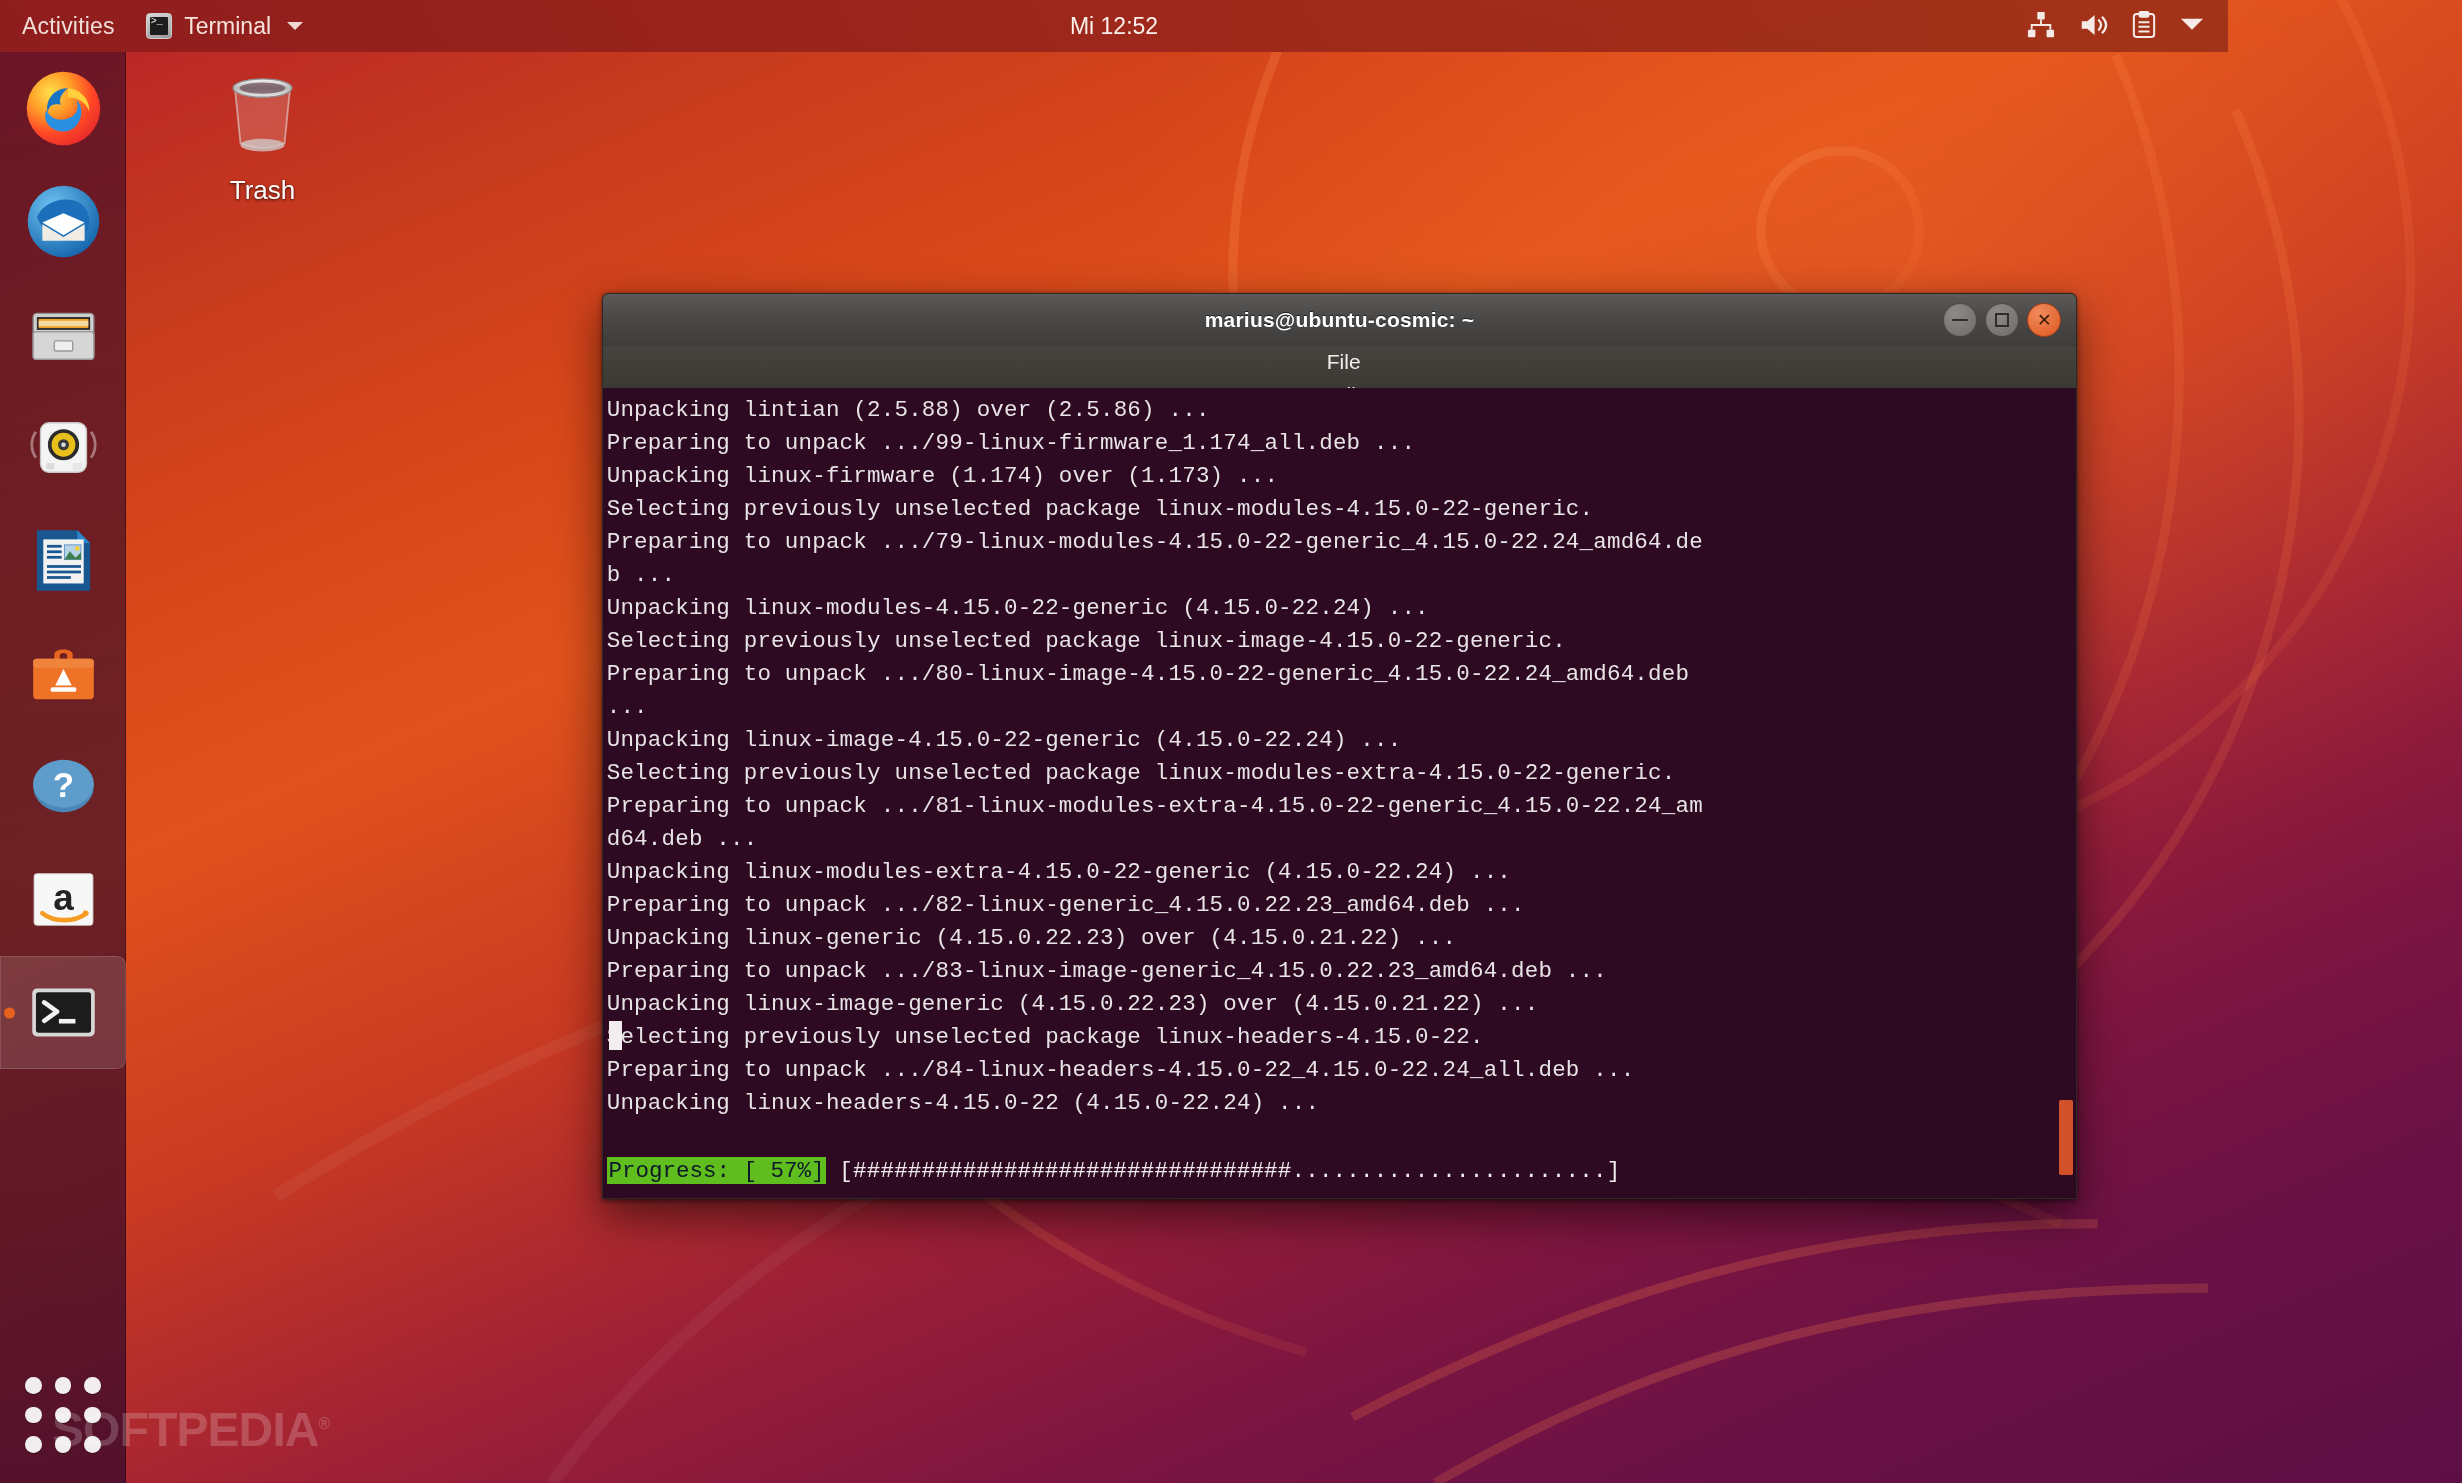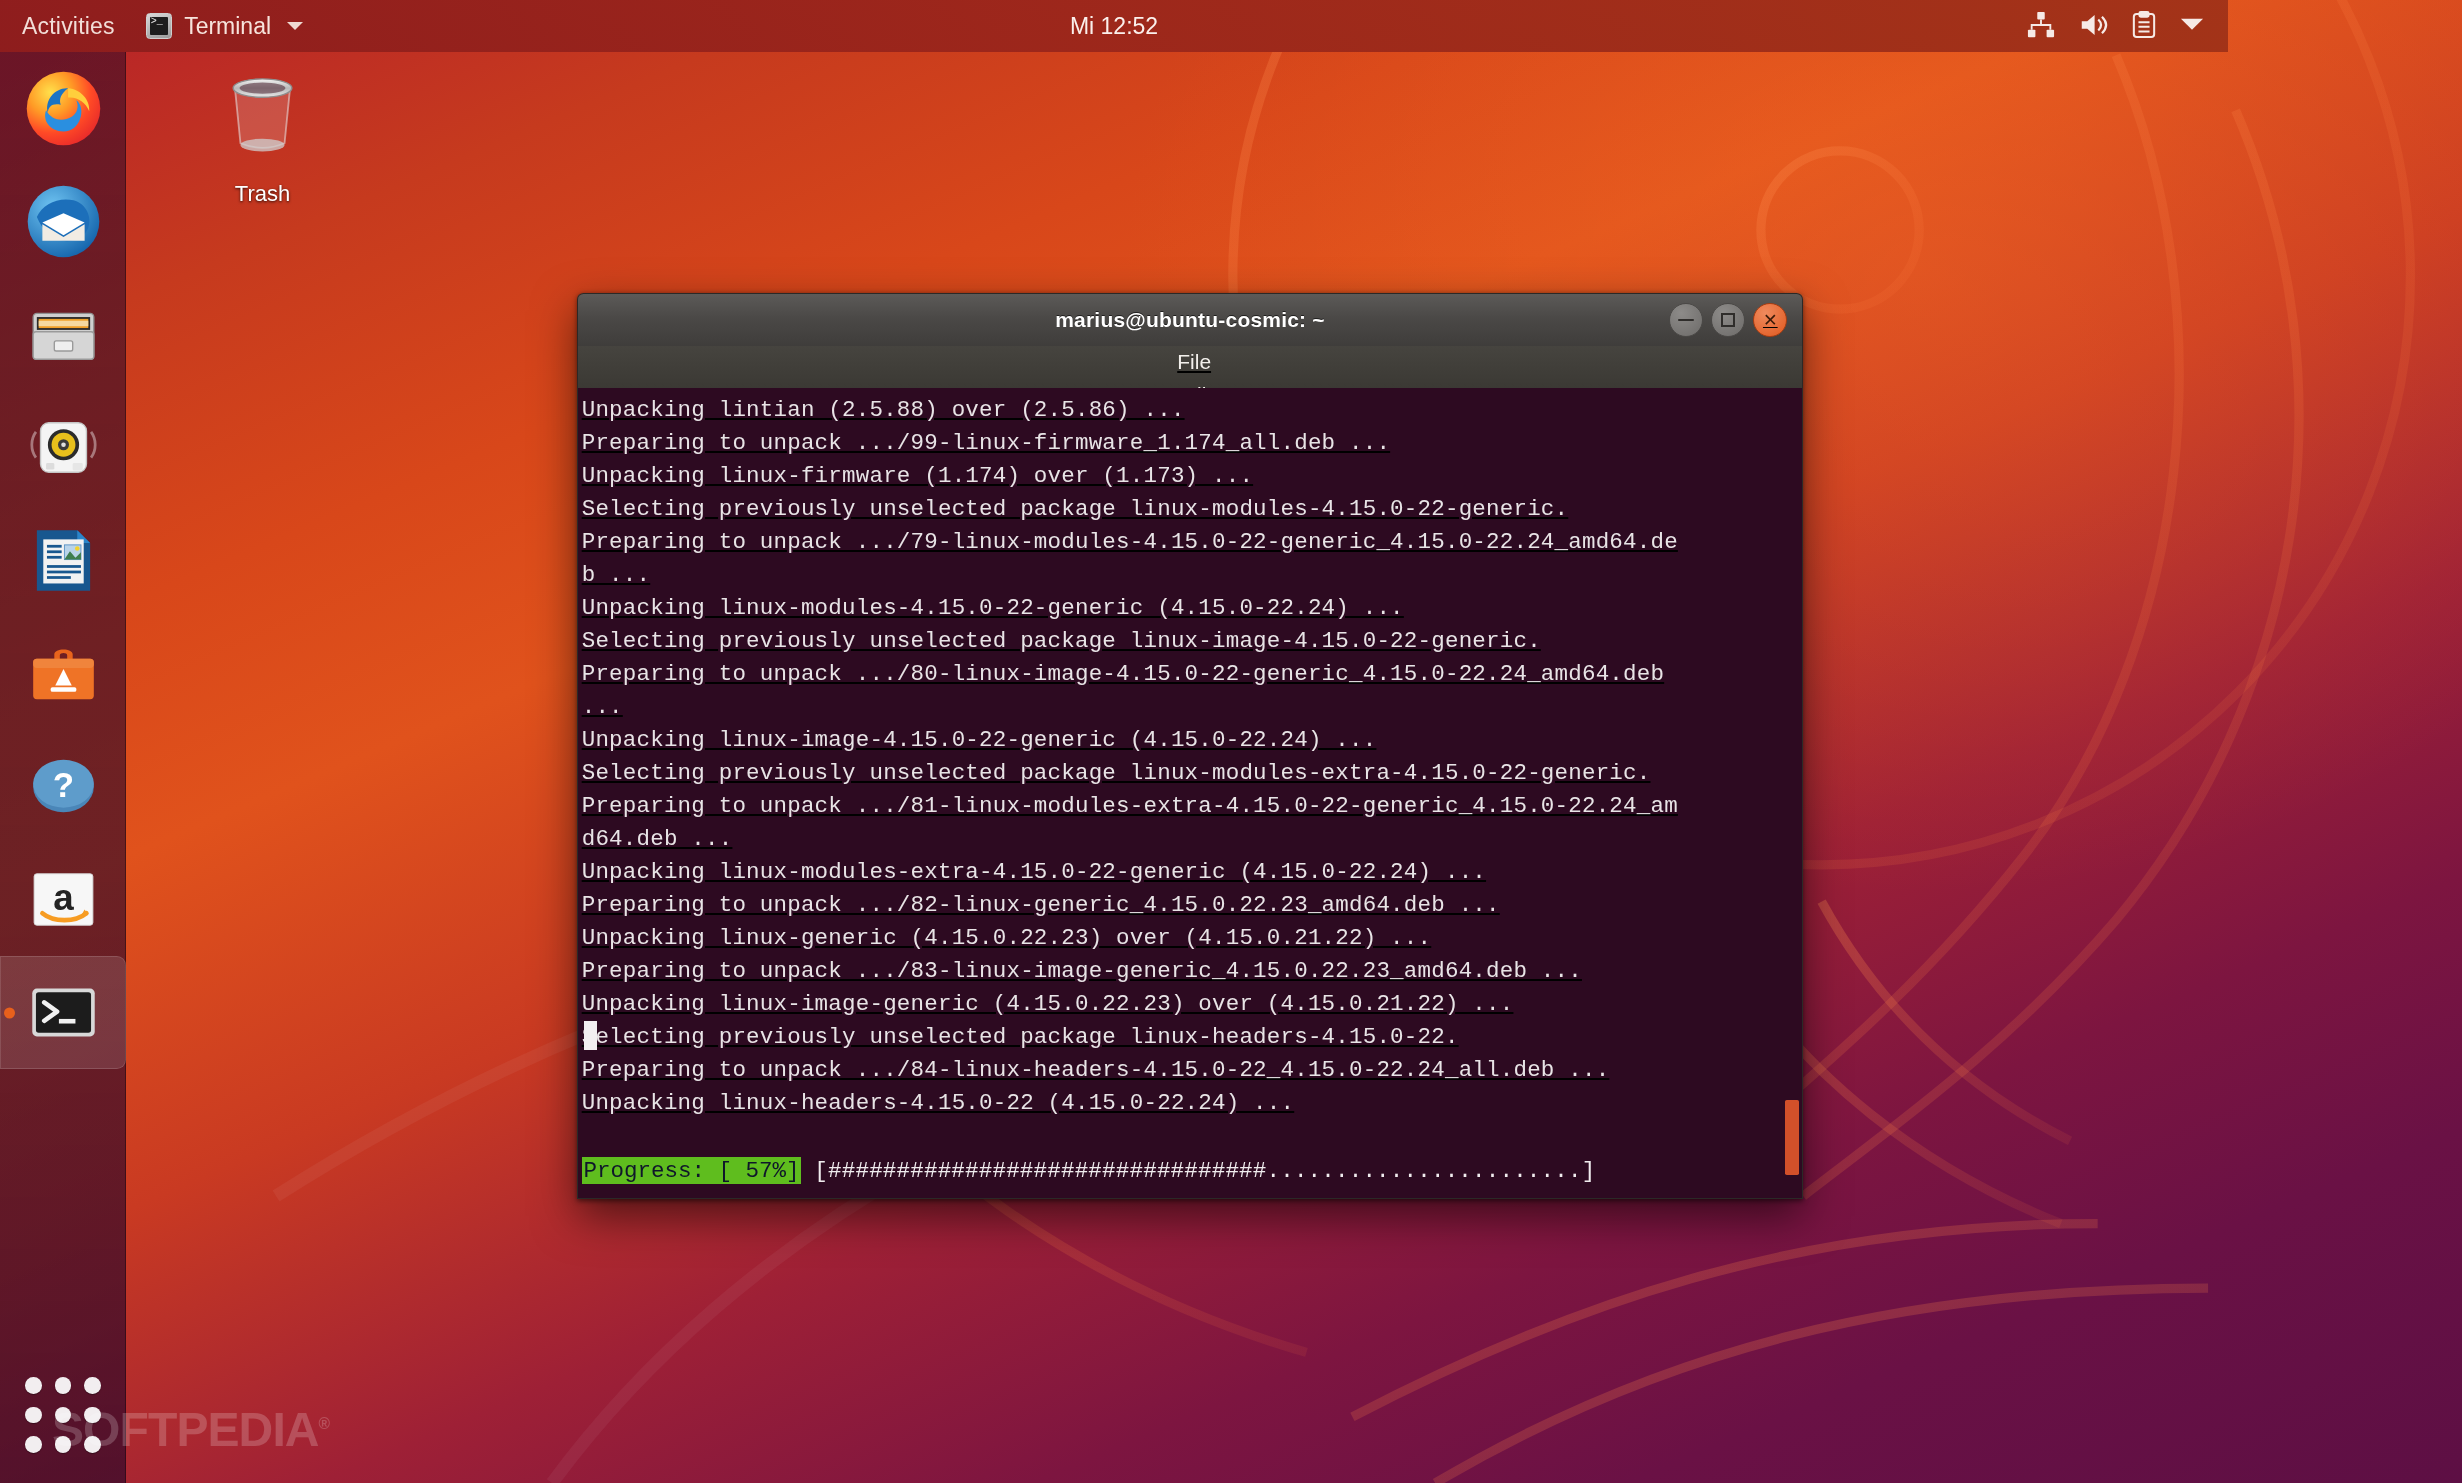--- a/index.html
+++ b/index.html
@@ -93,28 +93,27 @@
     display:flex; align-items:center; justify-content:center;
   }
   .grid9 { display:grid; grid-template-columns:repeat(3,16.6px); grid-gap:13px; }
   .grid9 i { width:16.6px;height:16.6px;border-radius:50%; background:#f2eef0; display:block;
              box-shadow:0 0.9px 0.9px rgba(0,0,0,.35); }
 
   
   #trash {
     position:absolute; left:189px; top:66px; width:147px; text-align:center; z-index:10;
   }
-  #trash .tlabel { color:#fff; font-size:22px; margin-top:20px; text-shadow:0 0.9px 2.8px rgba(0,0,0,.8); }
+  #trash .tlabel { color:#fff; font-size:26px; margin-top:14px; text-shadow:0 0.9px 2.8px rgba(0,0,0,.8); }
 
   
   #term {
-    position:absolute; left:577px; top:293px; width:1226px; height:906px; z-index:20;
+    position:absolute; left:602px; top:293px; width:1475px; height:906px; z-index:20;
     box-shadow:0 16.6px 44px rgba(0,0,0,.55), 0 1.8px 5.5px rgba(0,0,0,.5);
     border-radius:6.4px 6.4px 0 0;
-    text-decoration:underline;
   }
   #titlebar {
     height:53px; border-radius:6.4px 6.4px 0 0;
     background:linear-gradient(180deg,#5c5a58 0%,#4a4846 48%,#3f3d3b 100%);
     border:0.9px solid #2b2927; border-bottom:none;
     display:flex; align-items:center; position:relative;
   }
   #title {
     position:absolute; left:0; right:0; text-align:center;
     color:#ffffff; font-size:21px; font-weight:bold; letter-spacing:0.2px;

